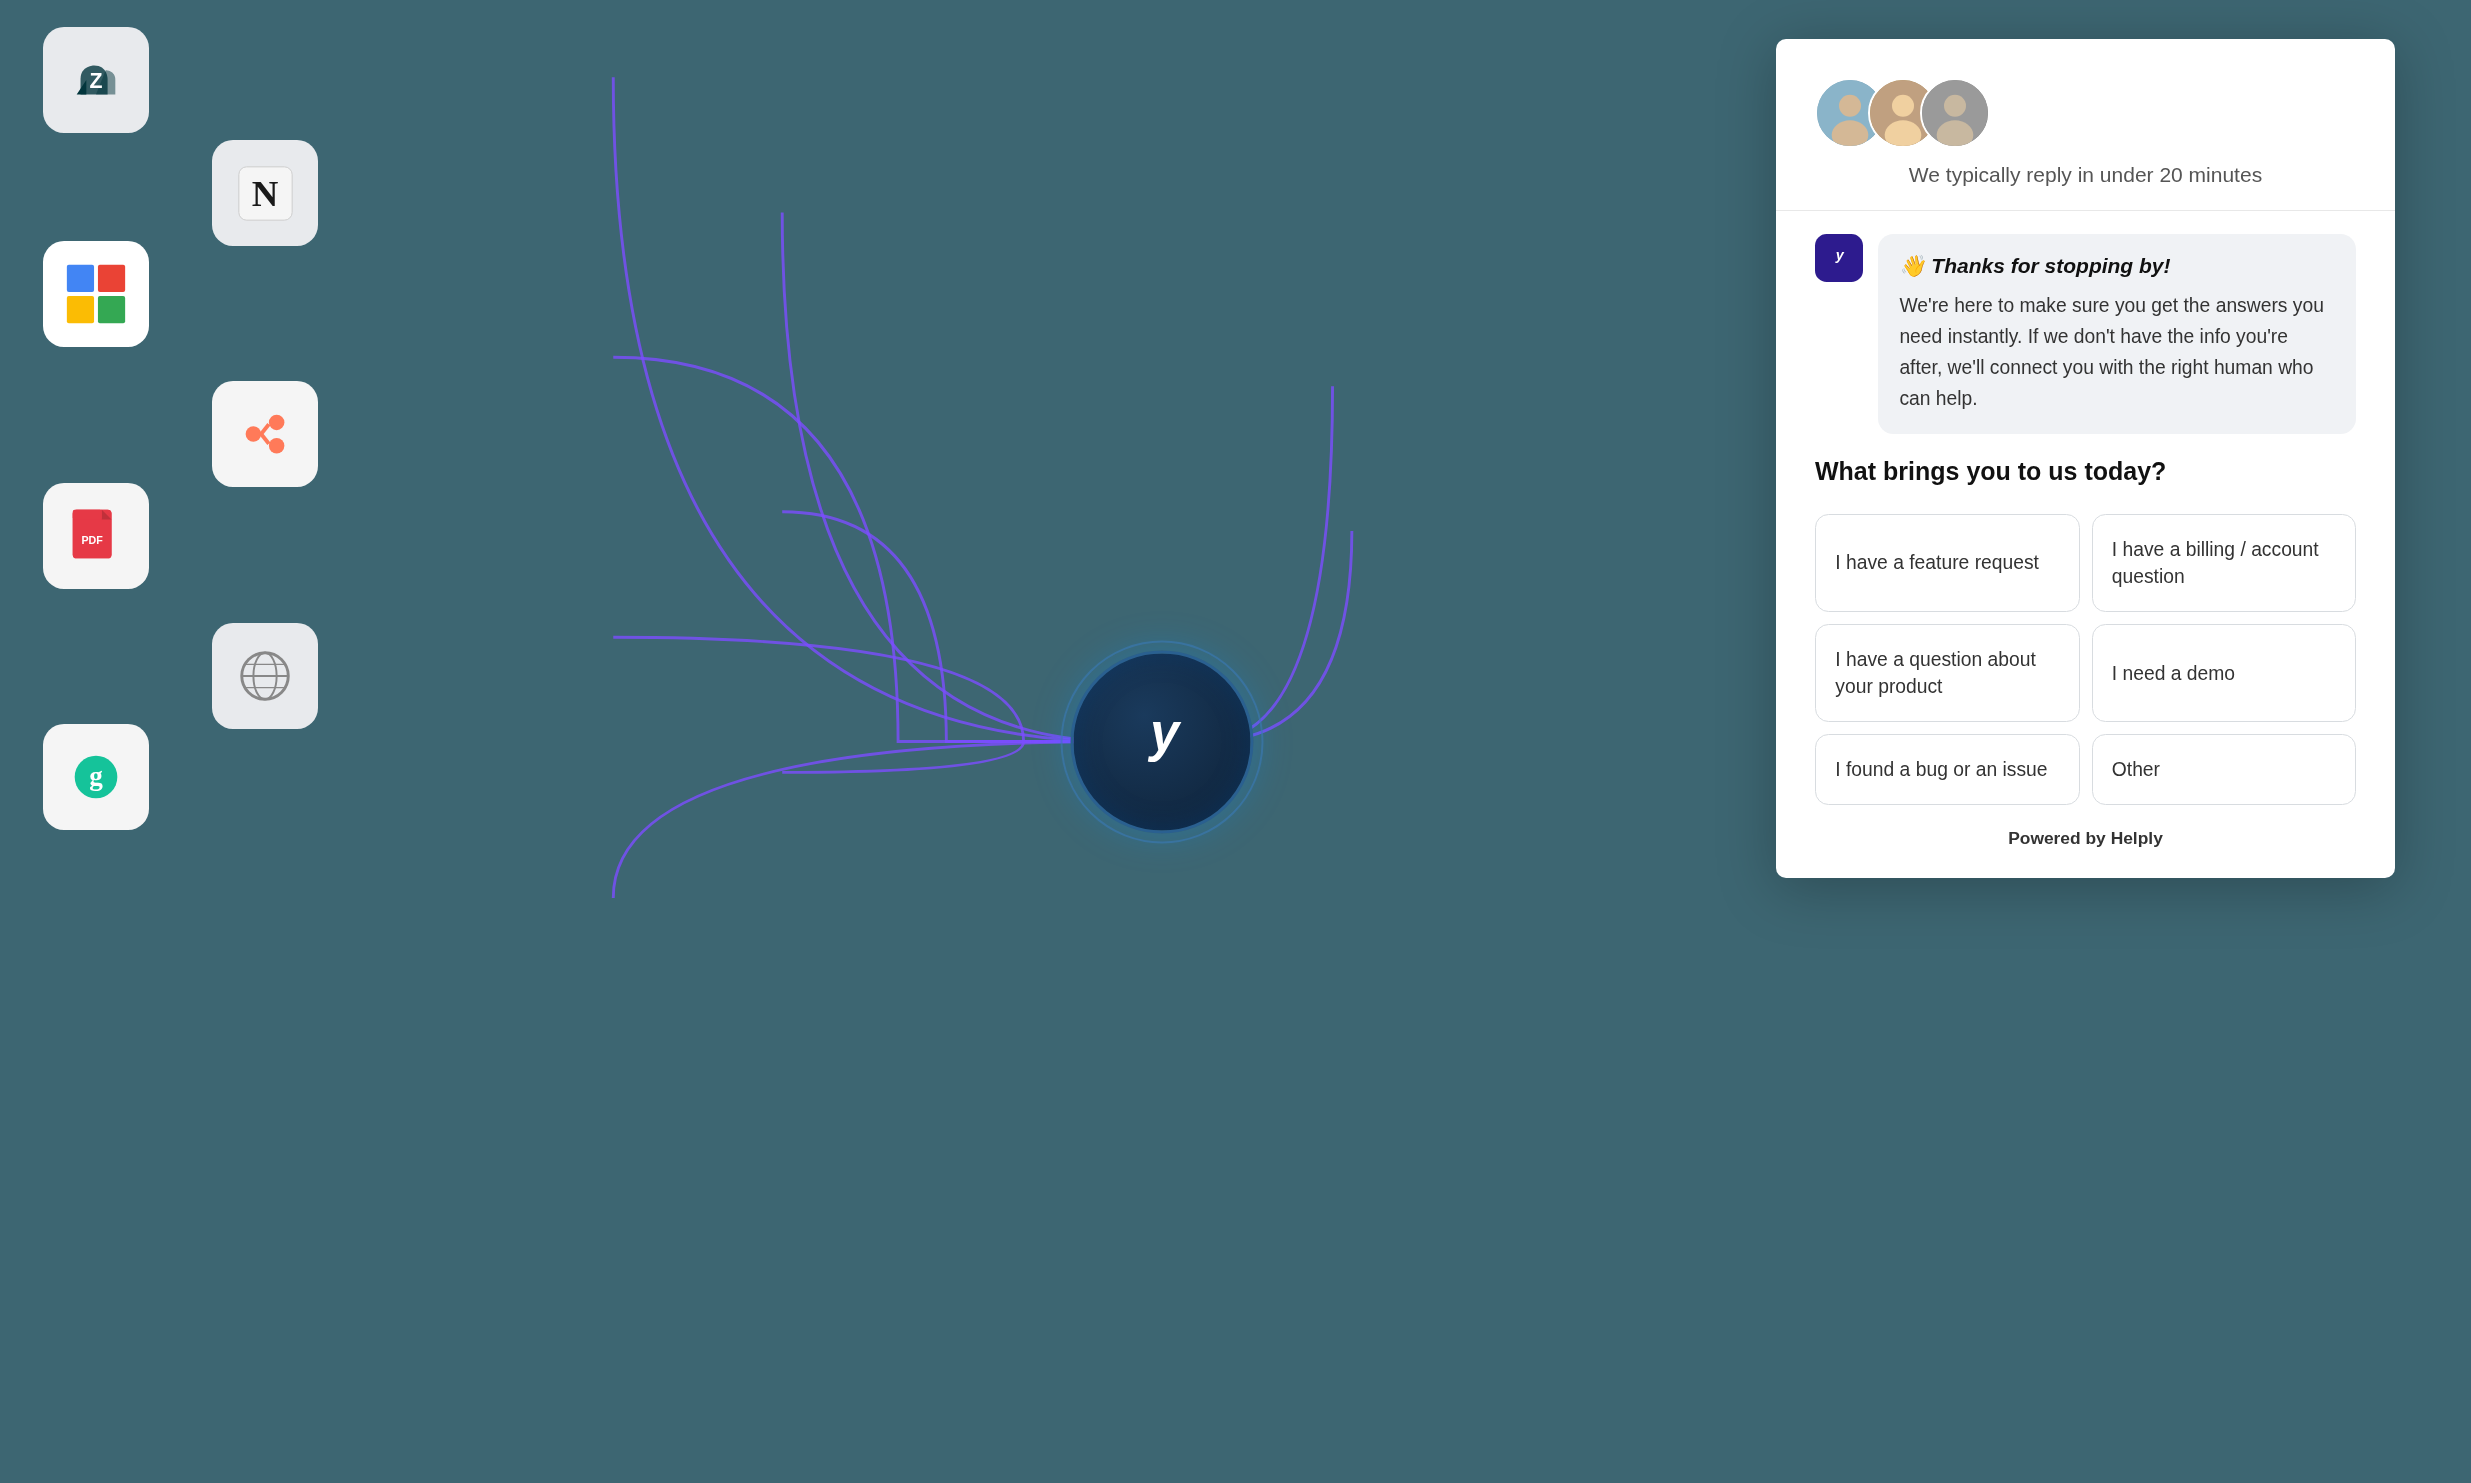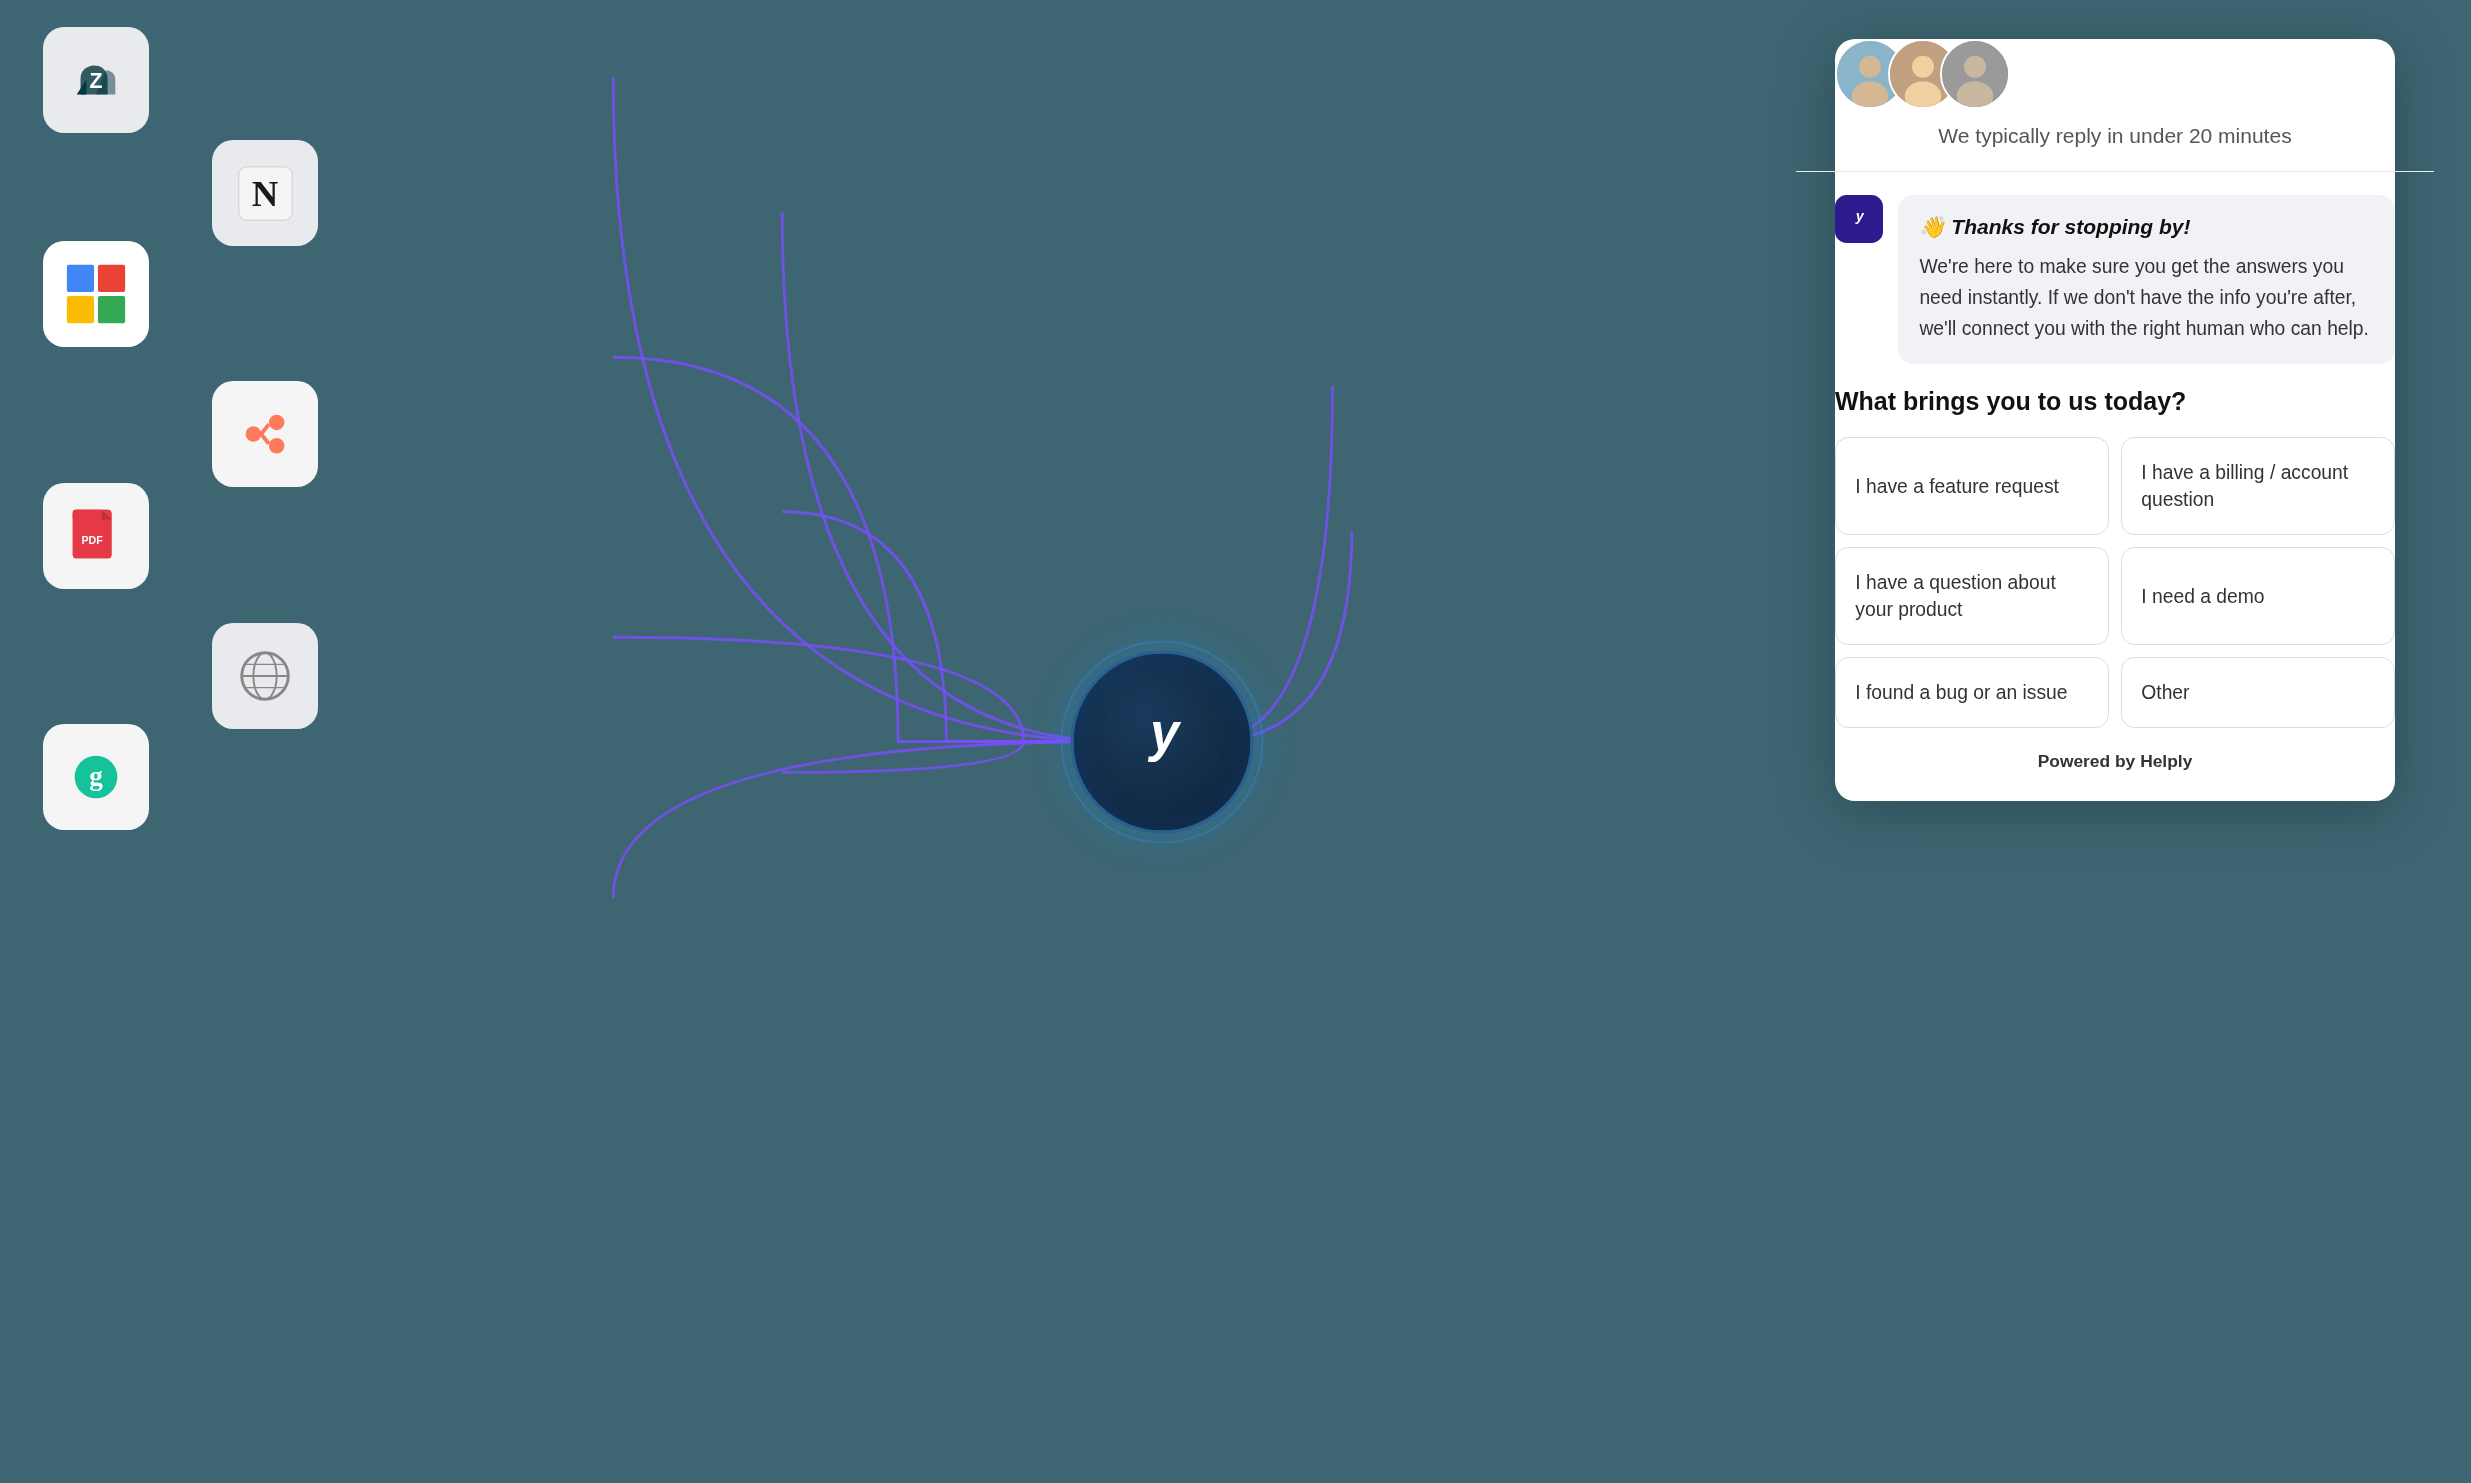--- a/index.html
+++ b/index.html
@@ -59,24 +59,25 @@
       font-weight: 900;
       color: white;
       font-style: italic;
     }
 
     
     .chat-widget {
       position: absolute;
       right: 77px;
       top: 39px;
-      width: 560px;
+      width: 619px;
       background: white;
-      border-radius: 20px;
+      border-radius: 10px;
       box-shadow: 0 9.7px 58px rgba(0,0,0,0.25);
+      padding: 39px;
       padding-bottom: 29px;
     }
 
     .avatars-row {
       display: flex;
       align-items: center;
       margin-bottom: 15.4px;
     }
 
     .avatar {
@@ -155,21 +156,21 @@
     .bot-body {
       font-size: 19.3px;
       line-height: 1.6;
       color: #333;
     }
 
     .question-title {
       font-size: 25px;
       font-weight: 800;
       color: #111;
-      margin-bottom: 21px;
+      margin-bottom: 28px;
     }
 
     .options-grid {
       display: grid;
       grid-template-columns: 1fr 1fr;
       gap: 12px;
       margin-bottom: 23px;
     }
 
     .option-btn {

